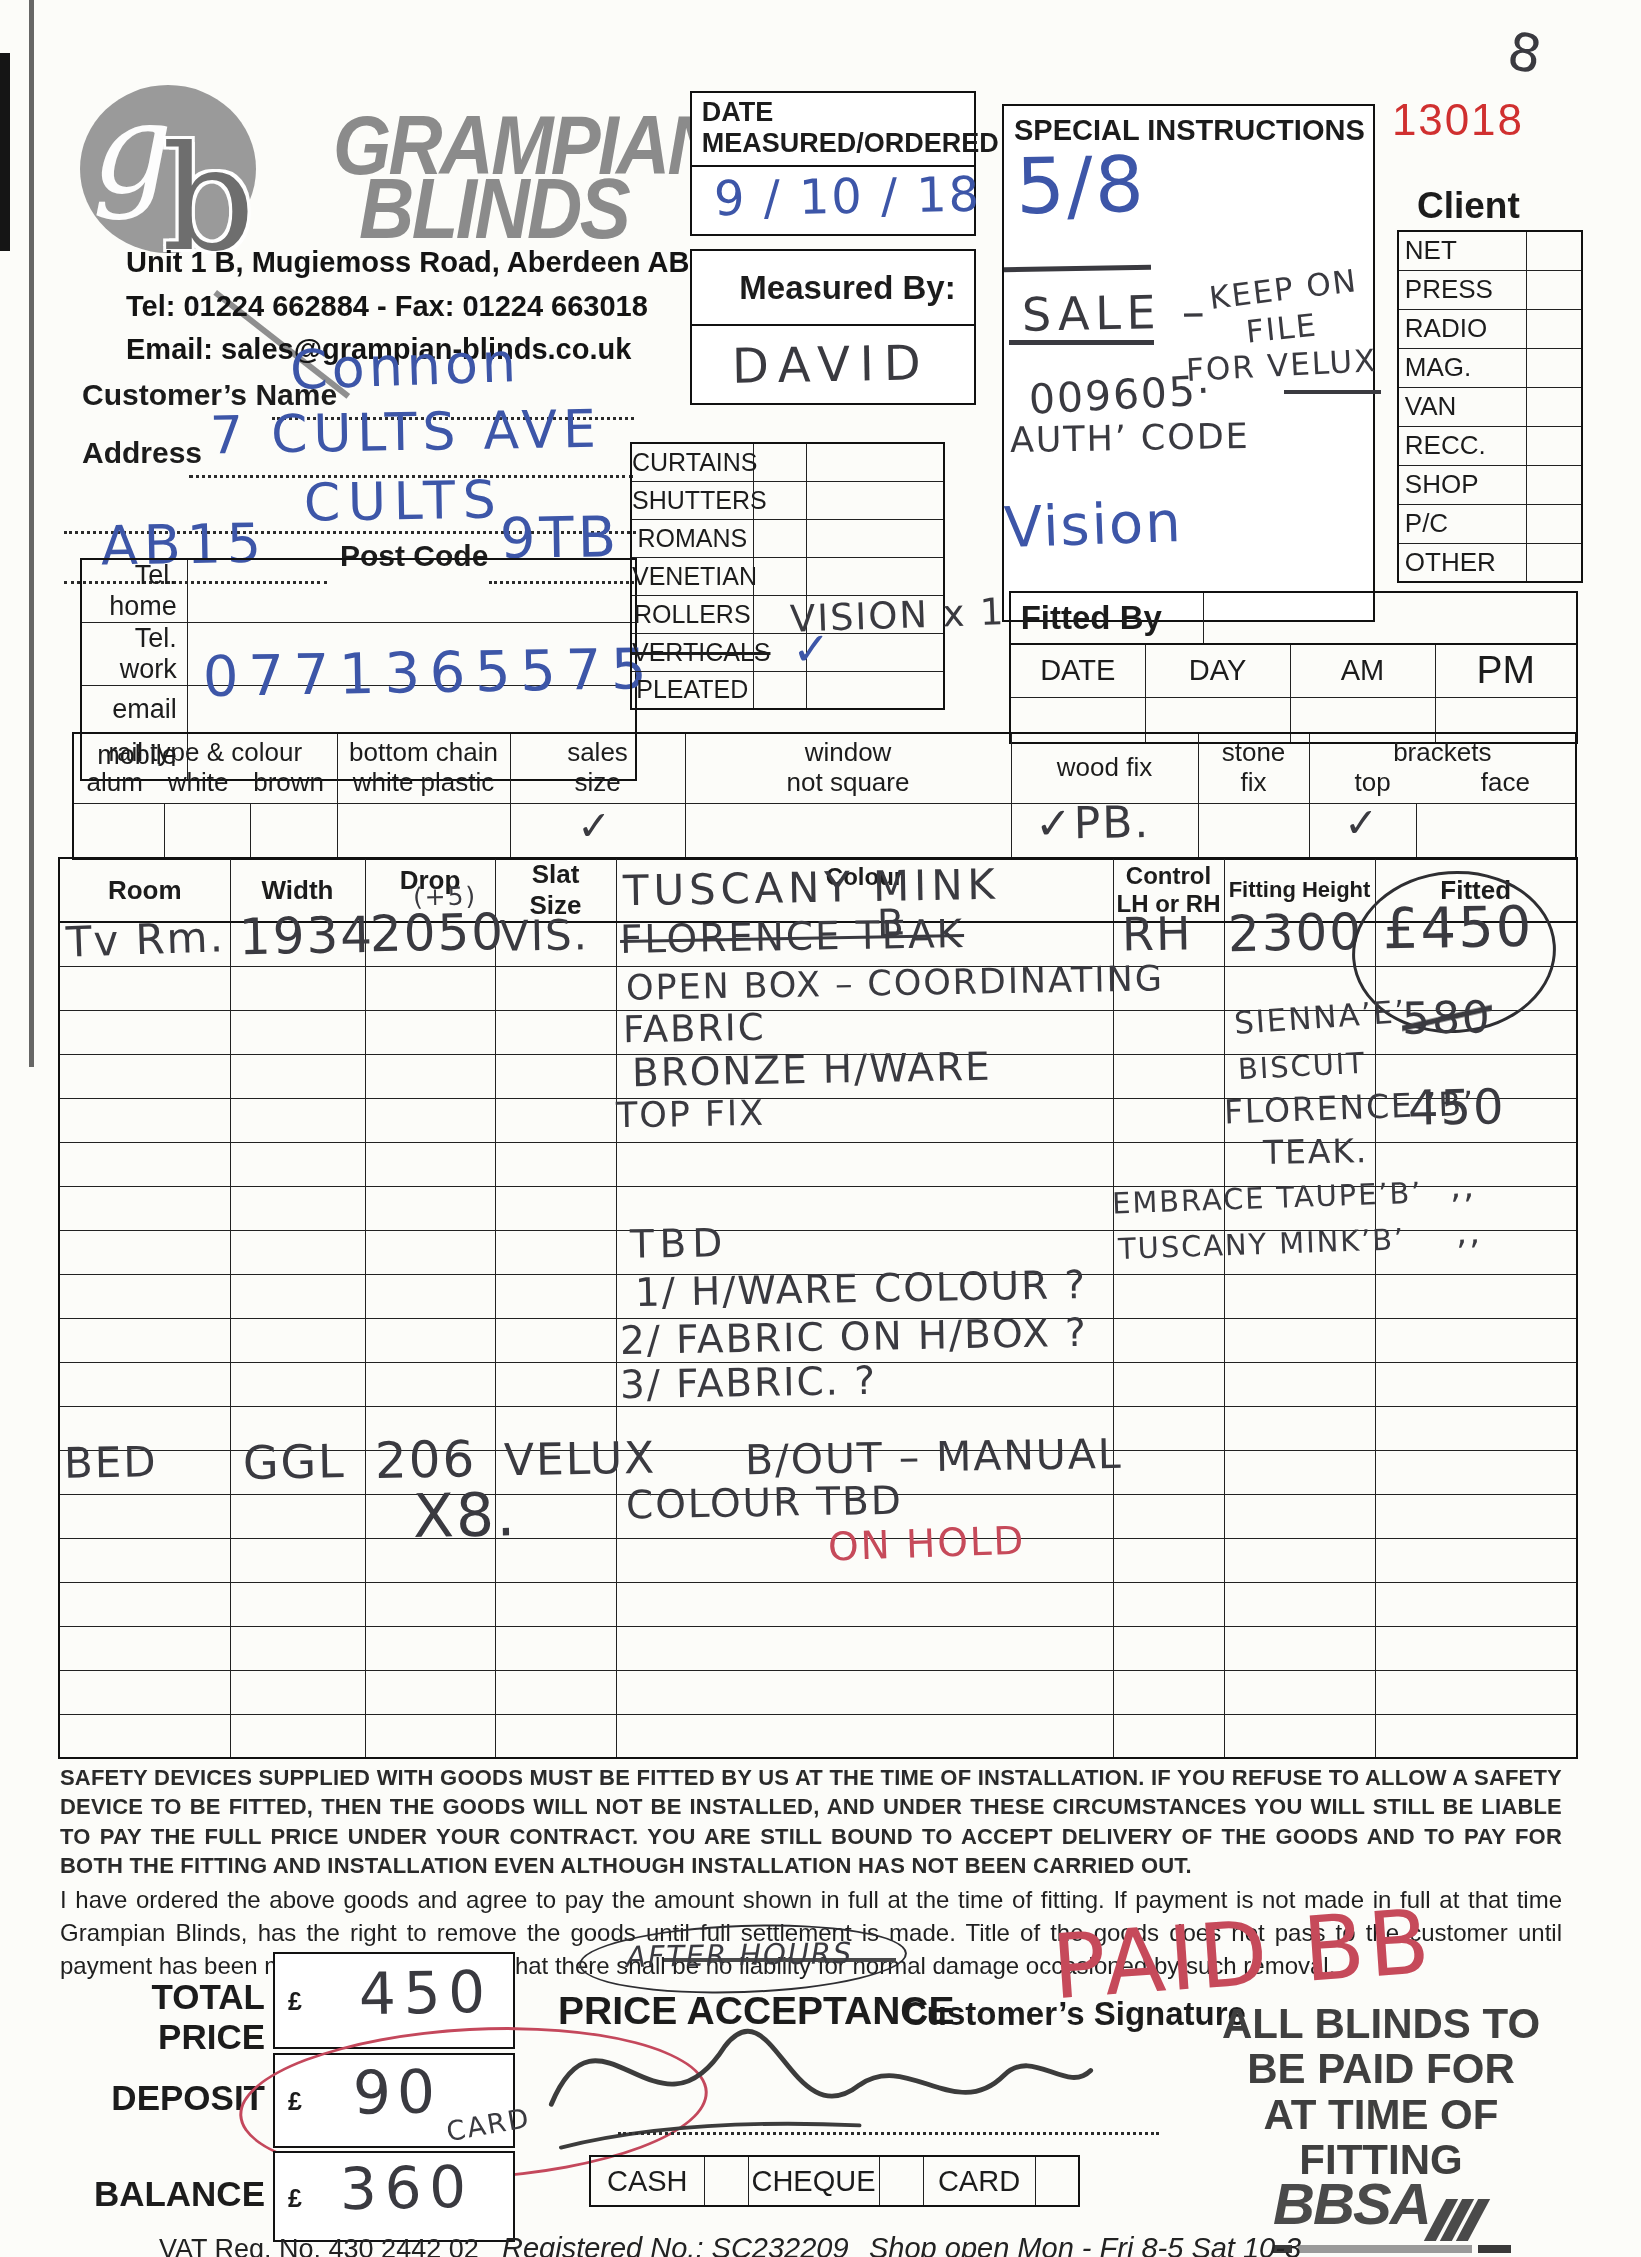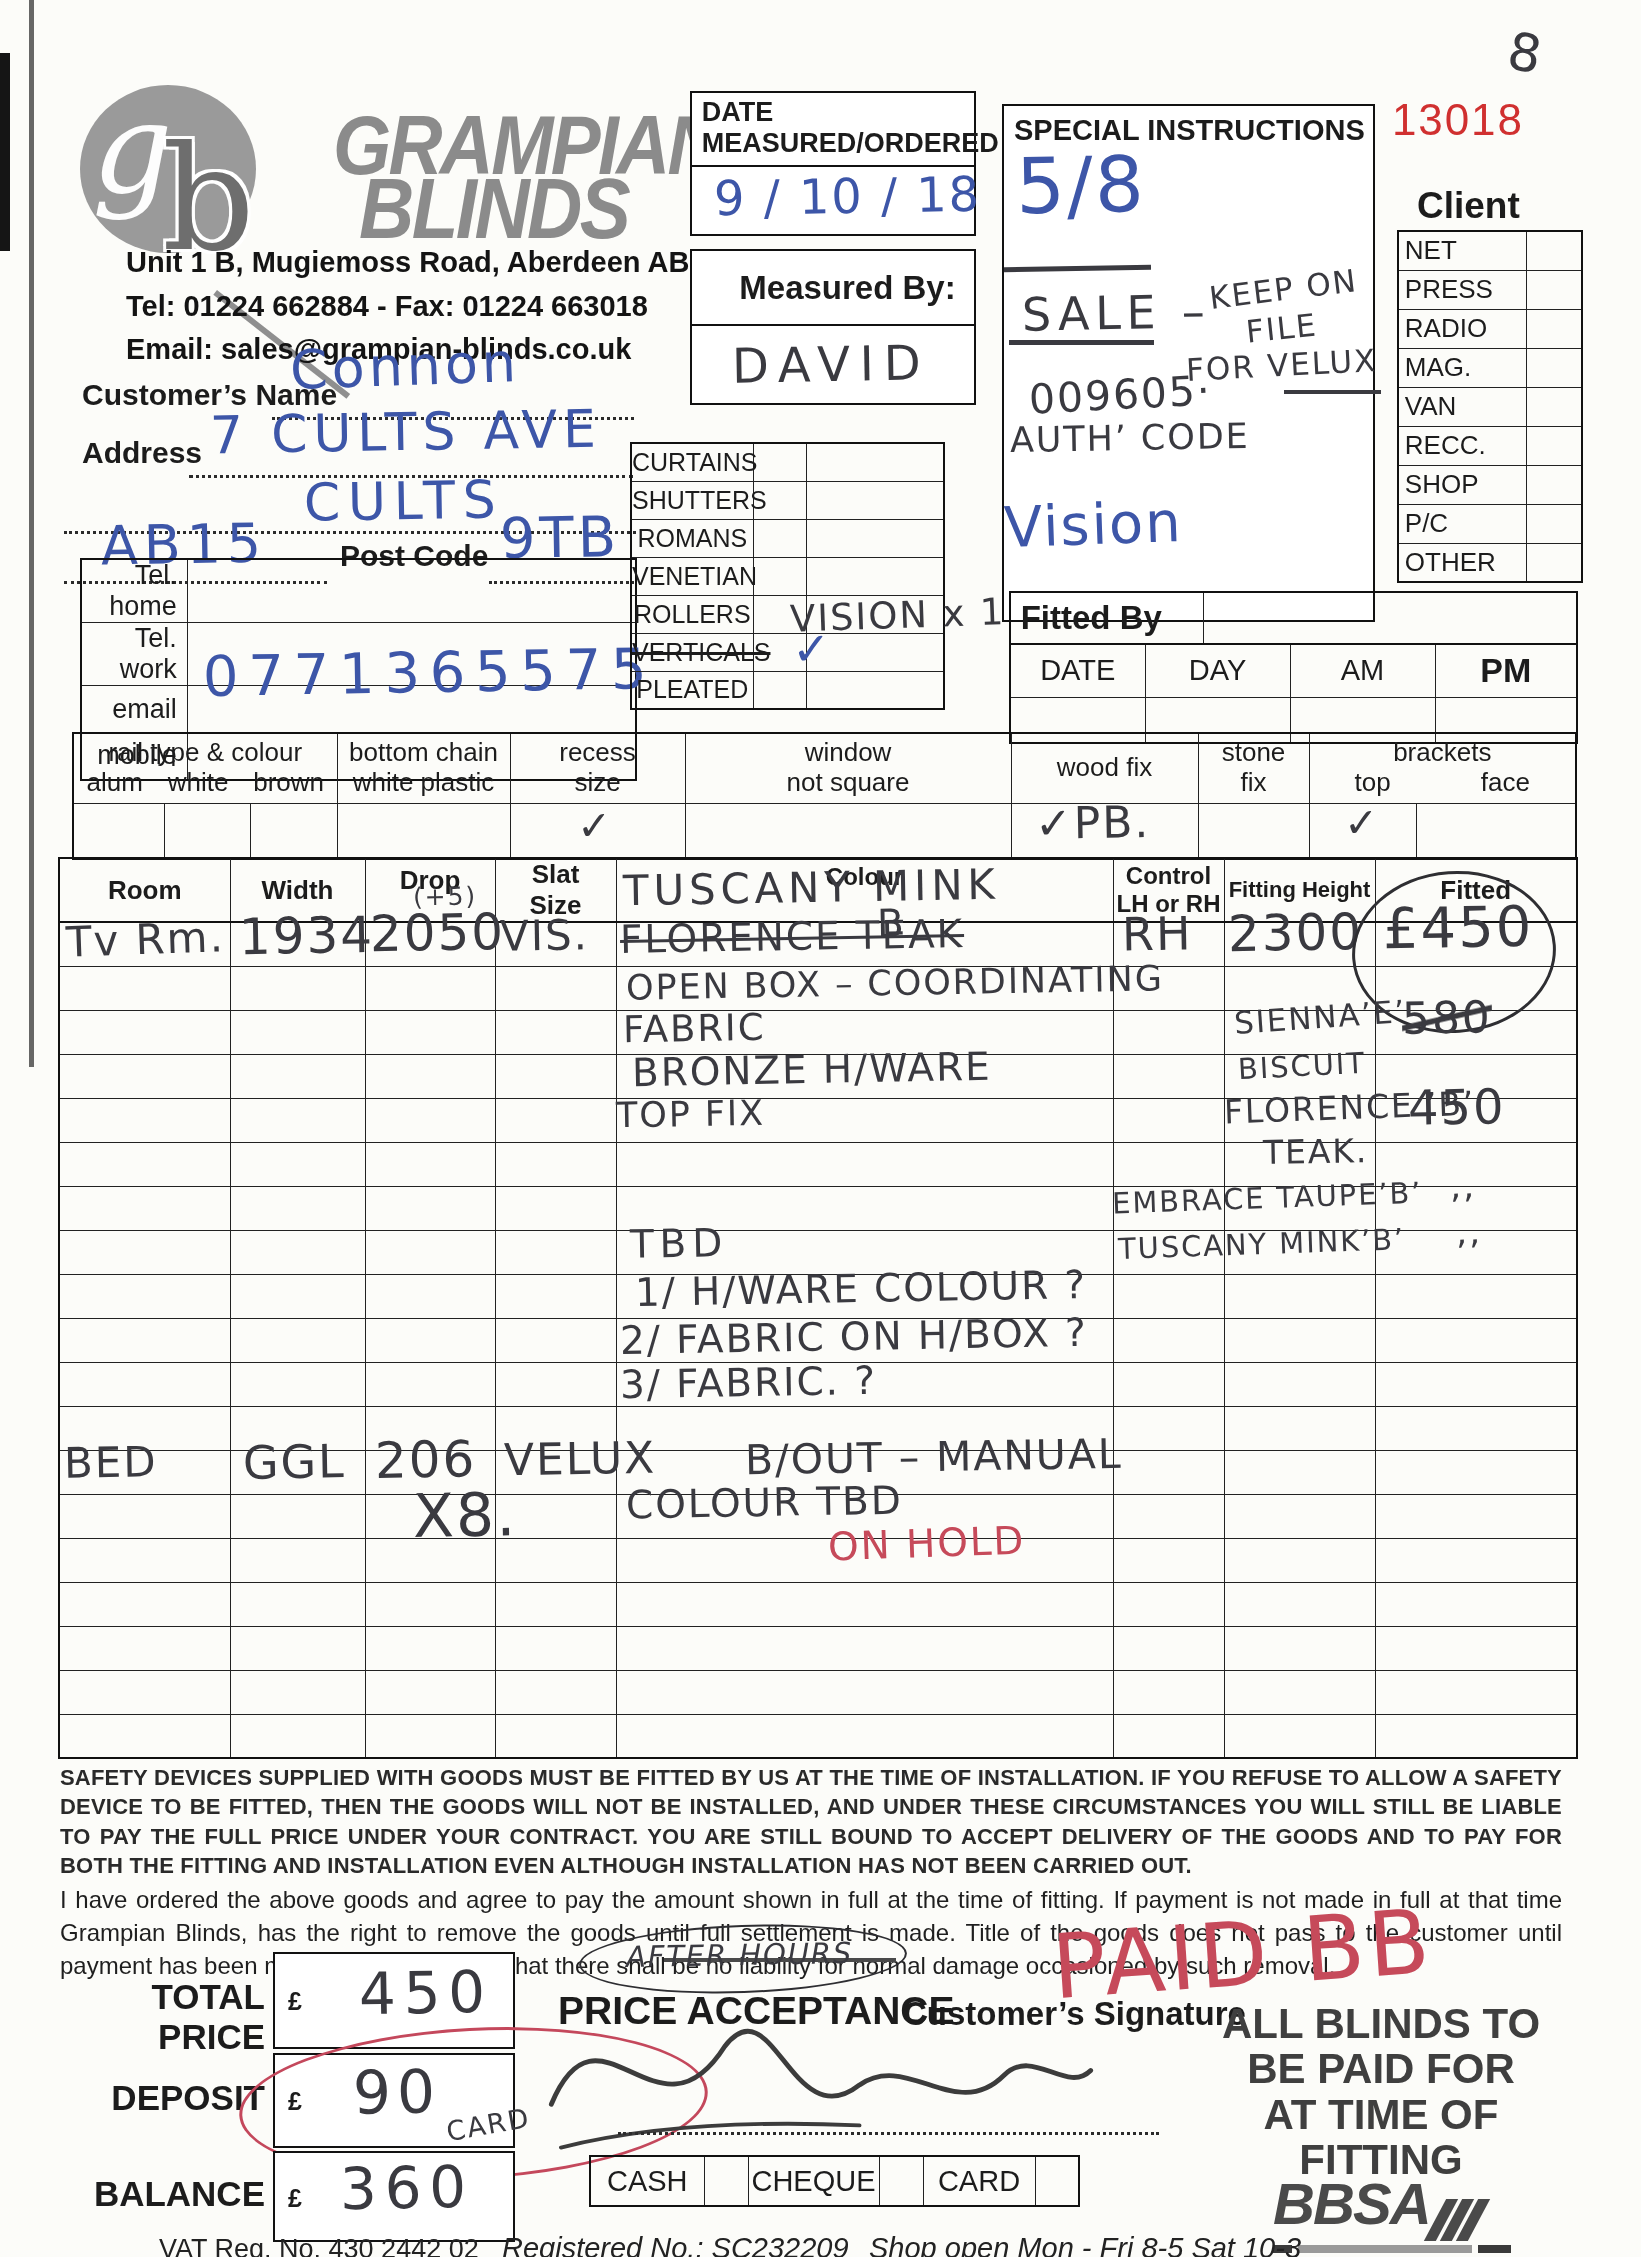--- a/index.html
+++ b/index.html
@@ -257,21 +257,21 @@
         <col style="width:135px;">
         <col style="width:145px;">
         <col style="width:145px;">
         <col style="width:142px;">
       </colgroup>
     <tbody>
         <tr style="height:53px;">
       <th class="spec-h" style="font-weight:normal;font-size:29px;">DATE</th>
       <th class="spec-h" style="font-weight:normal;font-size:29px;">DAY</th>
       <th class="spec-h" style="font-weight:normal;font-size:29px;">AM</th>
-      <th class="spec-h" style="font-weight:bold;font-size:34px;">PM</th>
+      <th class="spec-h" style="font-weight:normal;font-size:39px;">PM</th>
     </tr>
     <tr style="height:46px;">
       <td></td>
           <td></td>
       <td></td>
           <td></td>
     </tr>
   </tbody>
     </table>
 
@@ -293,21 +293,21 @@
       <th colspan="3" class="spec-h">
         <div>rail type &amp; colour</div>
         <div style="display:flex;justify-content:space-around;">
           <span>alum</span>
           <span>white</span>
           <span>brown</span>
         </div>
       </th>
       <th class="spec-h prelines">bottom chain
 white plastic</th>
-      <th class="spec-h prelines">recess
+      <th class="spec-h prelines">sales
 size</th>
       <th class="spec-h prelines">window
 not square</th>
       <th class="spec-h">wood fix</th>
       <th class="spec-h prelines">stone
 fix</th>
       <th colspan="2" class="spec-h">
         <div>brackets</div>
         <div style="display:flex;justify-content:space-around;">
           <span>top</span>

